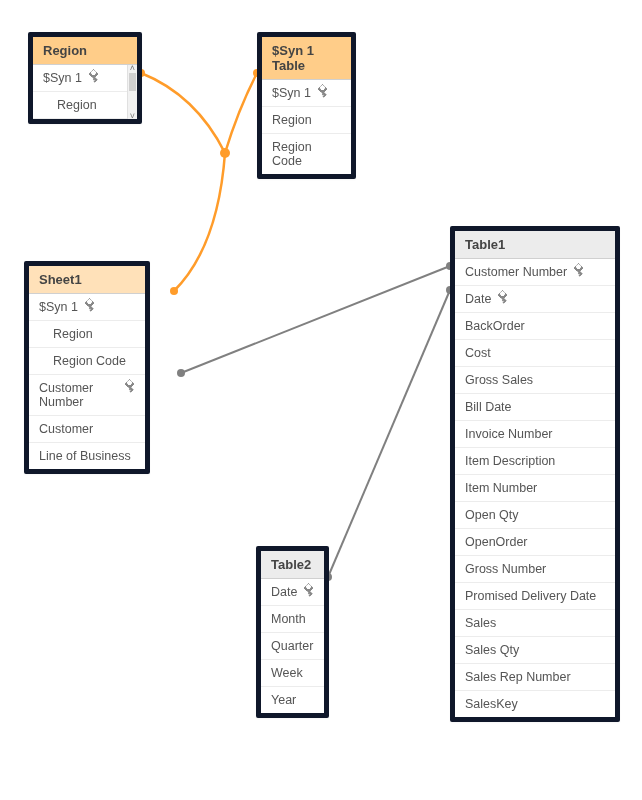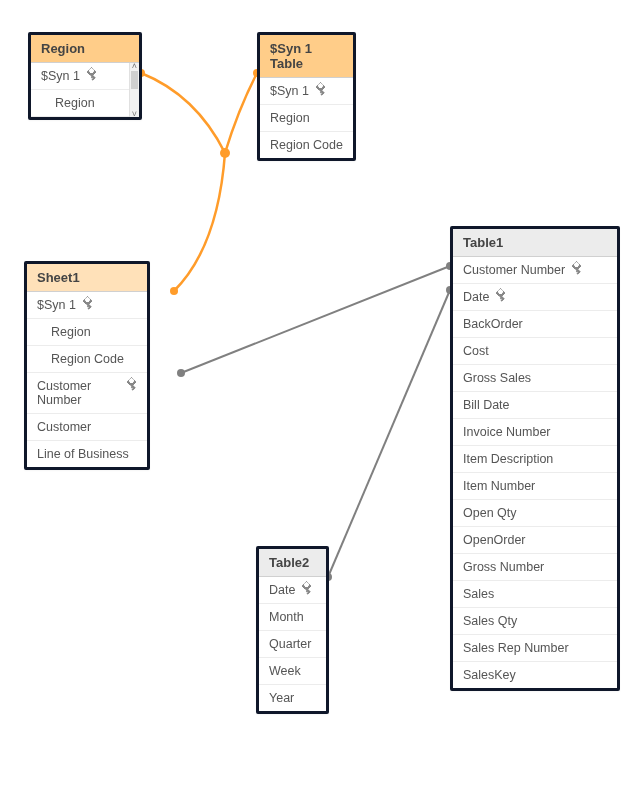--- a/index.html
+++ b/index.html
@@ -17,21 +17,21 @@
   svg.links {
     position: absolute;
     top: 0; left: 0;
     width: 642px; height: 800px;
     pointer-events: none;
     z-index: 0;
   }
   .table-node {
     position: absolute;
     background: #ffffff;
-    border: 3px solid #0f172a;
+    border: 5px solid #0f172a;
     border-radius: 2px;
     box-shadow: 0 1px 2px rgba(0,0,0,0.04);
     z-index: 1;
   }
   .table-header {
     padding: 6px 10px;
     font-weight: 600;
     color: #444;
     font-size: 13px;
     border-bottom: 1px solid #d0d0d0;
@@ -214,20 +214,23 @@
   <div class="field-row">
       <span>Open Qty</span>
     </div>
   <div class="field-row">
       <span>OpenOrder</span>
     </div>
   <div class="field-row">
       <span>Gross Number</span>
     </div>
   <div class="field-row">
+      <span>Promised Delivery Date</span>
+    </div>
+  <div class="field-row">
       <span>Sales</span>
     </div>
   <div class="field-row">
       <span>Sales Qty</span>
     </div>
   <div class="field-row">
       <span>Sales Rep Number</span>
     </div>
   <div class="field-row">
       <span>SalesKey</span>

